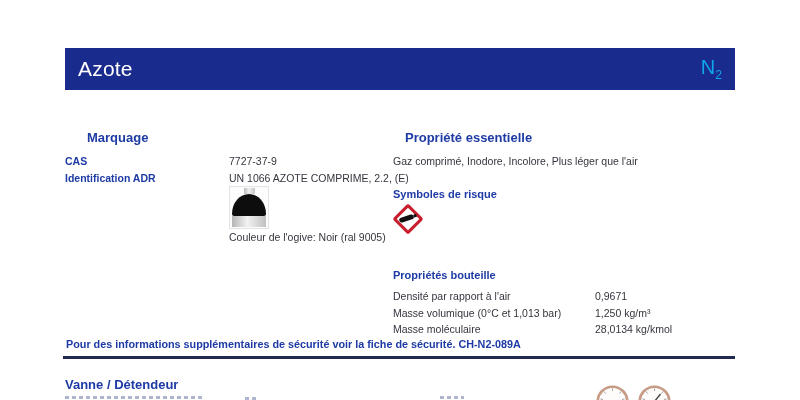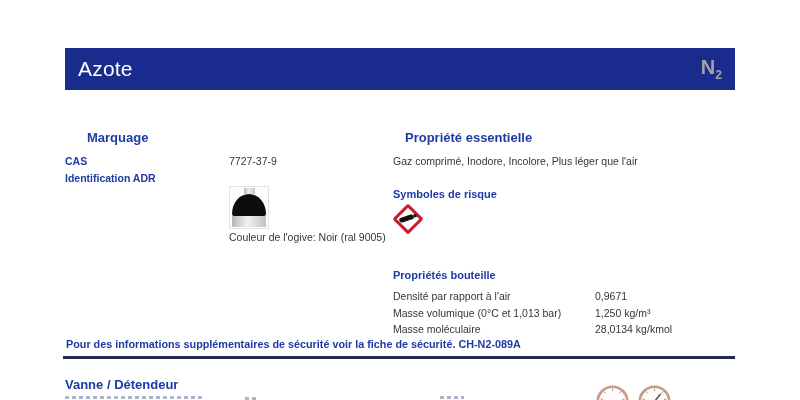--- a/index.html
+++ b/index.html
@@ -5,21 +5,21 @@
   * { margin:0; padding:0; box-sizing:border-box; }
   html,body { width:800px; height:400px; background:#ffffff; overflow:hidden;
               font-family:"Liberation Sans", sans-serif; }
   .page { position:relative; width:800px; height:400px; background:#fff; }
 
   
   .header-bar { position:absolute; left:65px; top:48px; width:670px; height:42px;
                 background:#1a2b8e; display:flex; align-items:center;
                 justify-content:space-between; padding:0 13px; }
   .header-title { color:#fff; font-size:21px; font-weight:400; letter-spacing:.2px; }
-  .header-formula { color:#a3a3a3; font-size:20px; font-weight:700; }
+  .header-formula { color:#0ea5e9; font-size:20px; font-weight:400; }
   .header-formula sub { font-size:12px; }
 
   
   .sec-title { position:absolute; color:#1d3aa5; font-size:13px; font-weight:700; }
   .sub-title { position:absolute; color:#1d3aa5; font-size:11px; font-weight:700; }
 
   
   .kv-rows { position:absolute; font-size:10.5px; }
   .kv-row  { display:flex; height:16.5px; align-items:flex-start; }
   .kv-label { width:164px; flex:0 0 164px; }
@@ -75,20 +75,21 @@
 
   <div class="sec-title" style="left:65px; top:130px;padding-left:22px;">Marquage</div>
 
   <div class="kv-rows" style="left:65px; top:155px; width:420px;">
     <div class="kv-row">
       <span class="kv-label blue">CAS</span>
       <span class="kv-value">7727-37-9</span>
     </div>
     <div class="kv-row">
       <span class="kv-label blue">Identification ADR</span>
+      <span class="kv-value">UN 1066 AZOTE COMPRIME, 2.2, (E)</span>
     </div>
   </div>
 
   <div class="cyl-box">
     <div class="cyl-cap"></div>
     <div class="cyl-dome"></div>
     <div class="cyl-body"></div>
   </div>
   <div class="caption">Couleur de l'ogive: Noir (ral 9005)</div>
 

